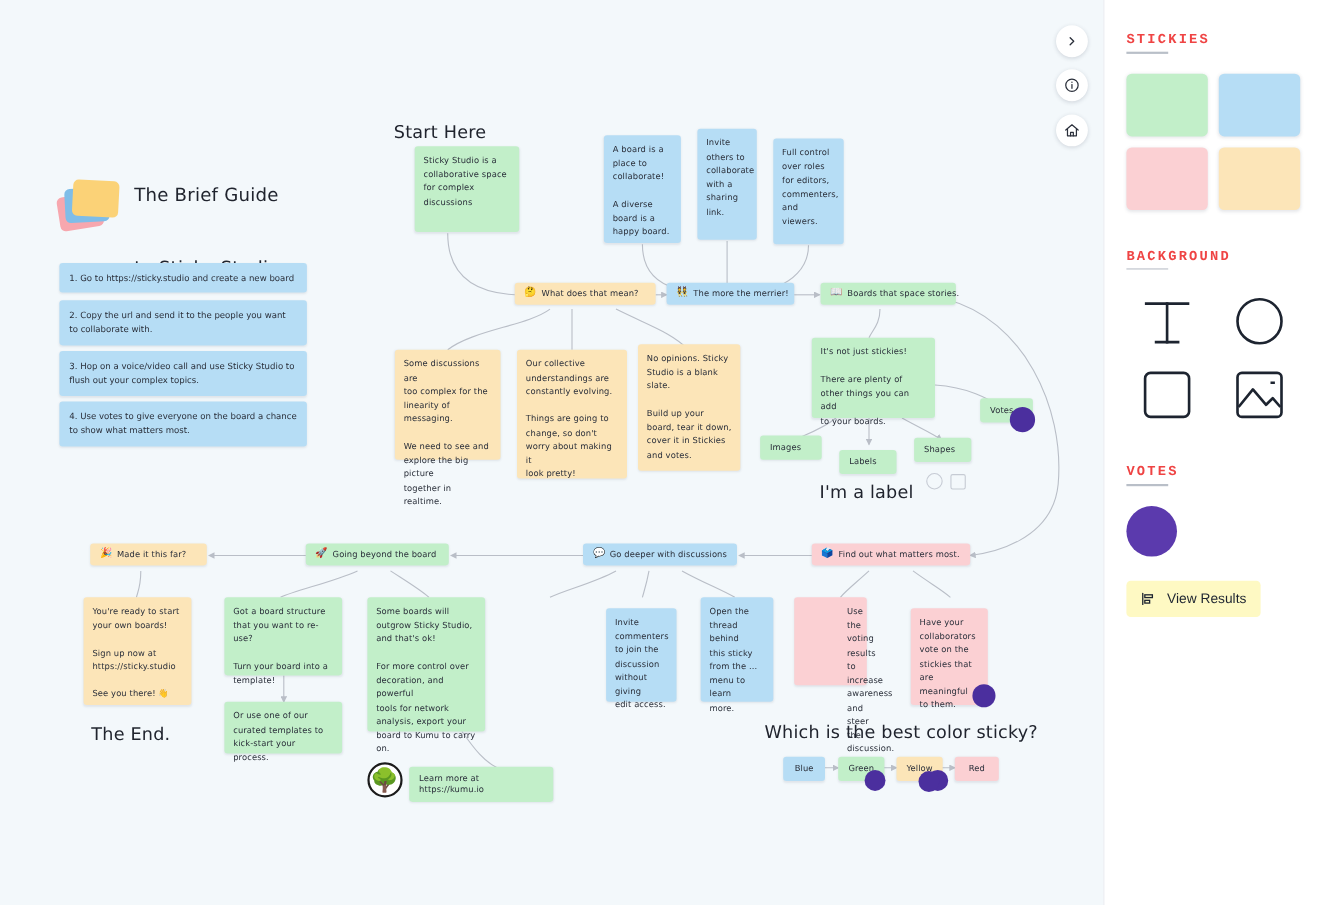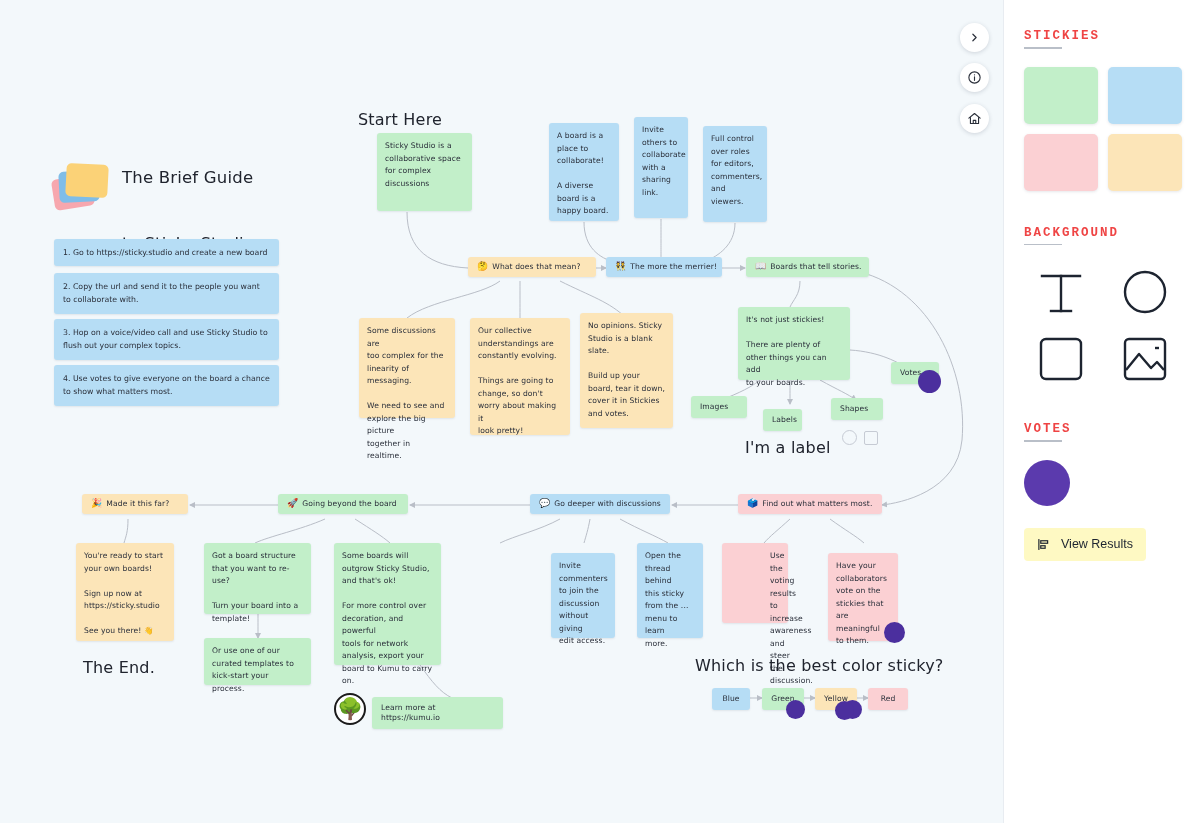--- a/index.html
+++ b/index.html
@@ -235,21 +235,21 @@
     <div class="node y hdr" style="left:468px;top:257px;width:128px;">
       <span class="em">🤔</span>
       <span>What does that mean?</span>
     </div>
     <div class="node b hdr" style="left:606px;top:257px;width:116px;">
       <span class="em">👯</span>
       <span>The more the merrier!</span>
     </div>
     <div class="node g hdr" style="left:746px;top:257px;width:123px;">
       <span class="em">📖</span>
-      <span>Boards that tell stories.</span>
+      <span>Boards that space stories.</span>
     </div>
 
     <div class="node y" style="left:359px;top:318px;width:96px;height:100px;">Some discussions are
 too complex for the
 linearity of messaging.
 
 We need to see and
 explore the big picture
 together in realtime.</div>
     <div class="node y" style="left:470px;top:318px;width:100px;height:117px;">Our collective
@@ -268,21 +268,21 @@
 board, tear it down,
 cover it in Stickies
 and votes.</div>
 
     <div class="node g" style="left:738px;top:307px;width:112px;height:73px;">It's not just stickies!
 
 There are plenty of
 other things you can add
 to your boards.</div>
     <div class="node g mini" style="left:691px;top:396px;width:56px;">Images</div>
-    <div class="node g mini" style="left:763px;top:409px;width:39px;">Labels</div>
+    <div class="node g mini" style="left:763px;top:409px;width:52px;">Labels</div>
     <div class="node g mini" style="left:831px;top:398px;width:52px;">Shapes</div>
     <div class="node g mini" style="left:891px;top:362px;width:48px;">Votes</div>
     <div class="vote-dot" style="left:918px;top:370px;width:23px;height:23px;"></div>
 
     <div class="stack" style="left:700px;top:415px;transform:scale(.62);transform-origin:left top;"></div>
     <div class="handtext big" style="left:745px;top:438px;">I'm a label</div>
     <div class="shape-outline shape-circle" style="left:842px;top:430px;"></div>
     <div class="shape-outline shape-square" style="left:864px;top:431px;"></div>
 
     <div class="node y hdr" style="left:82px;top:494px;width:106px;">

